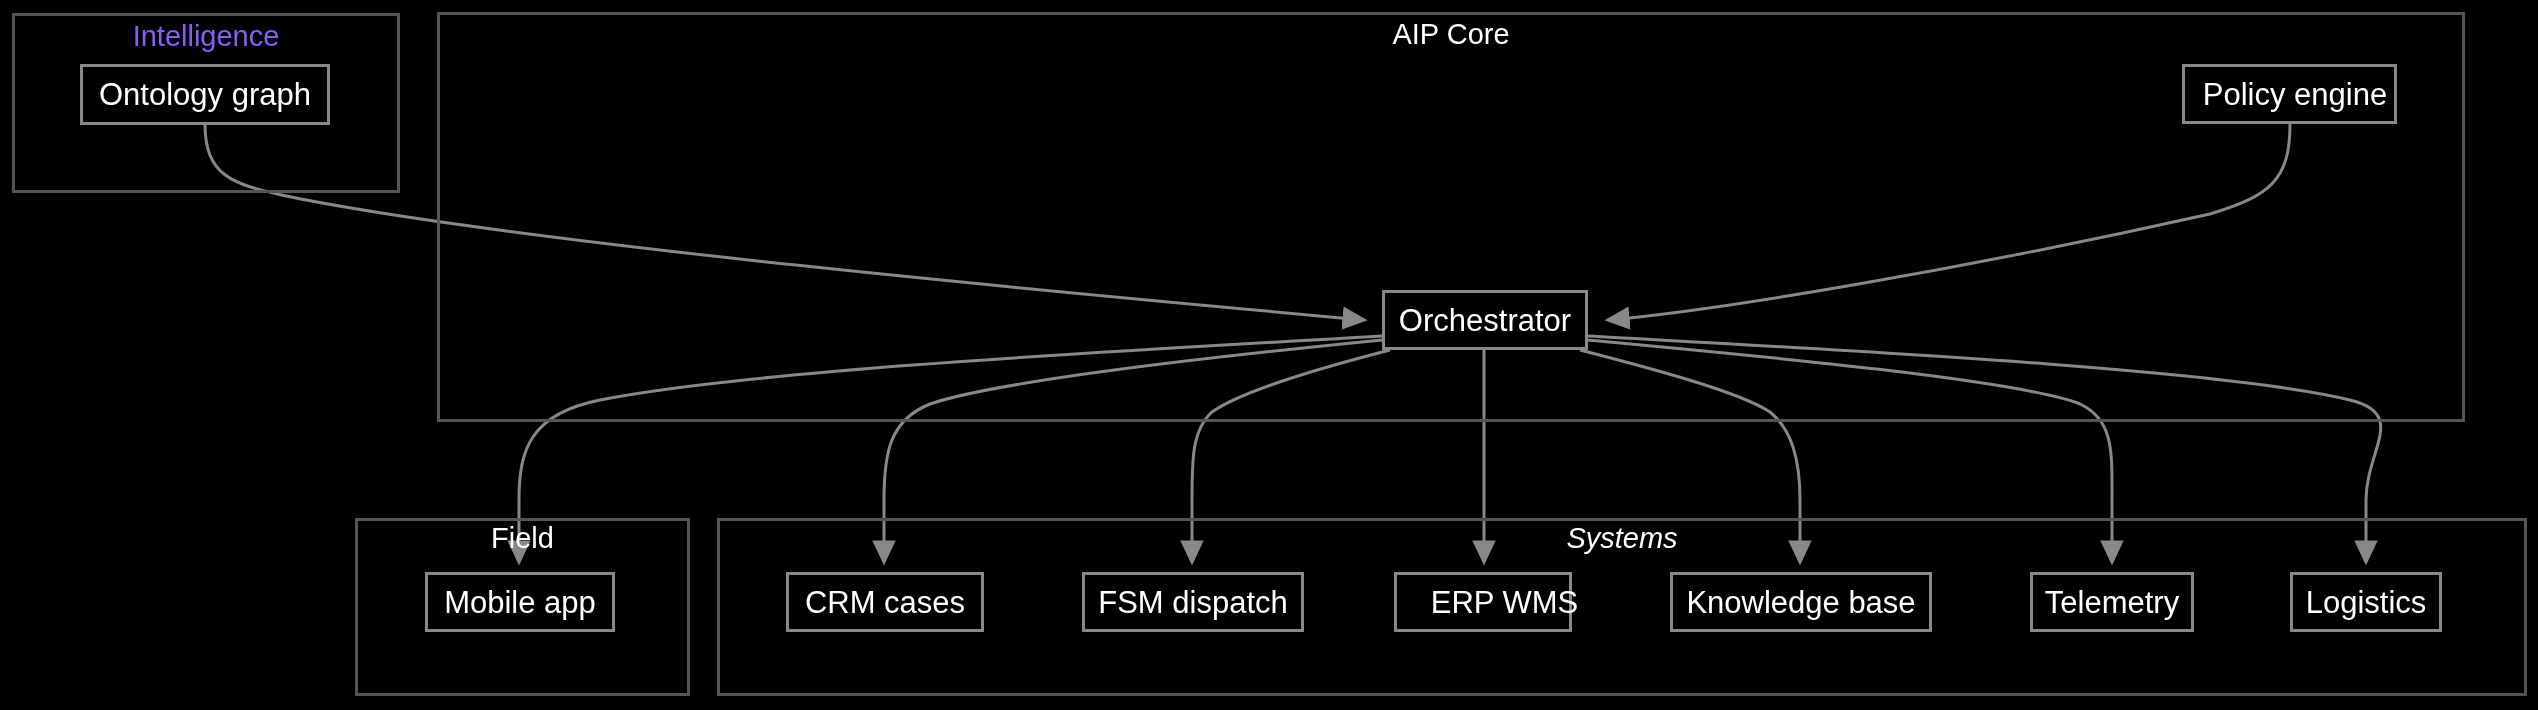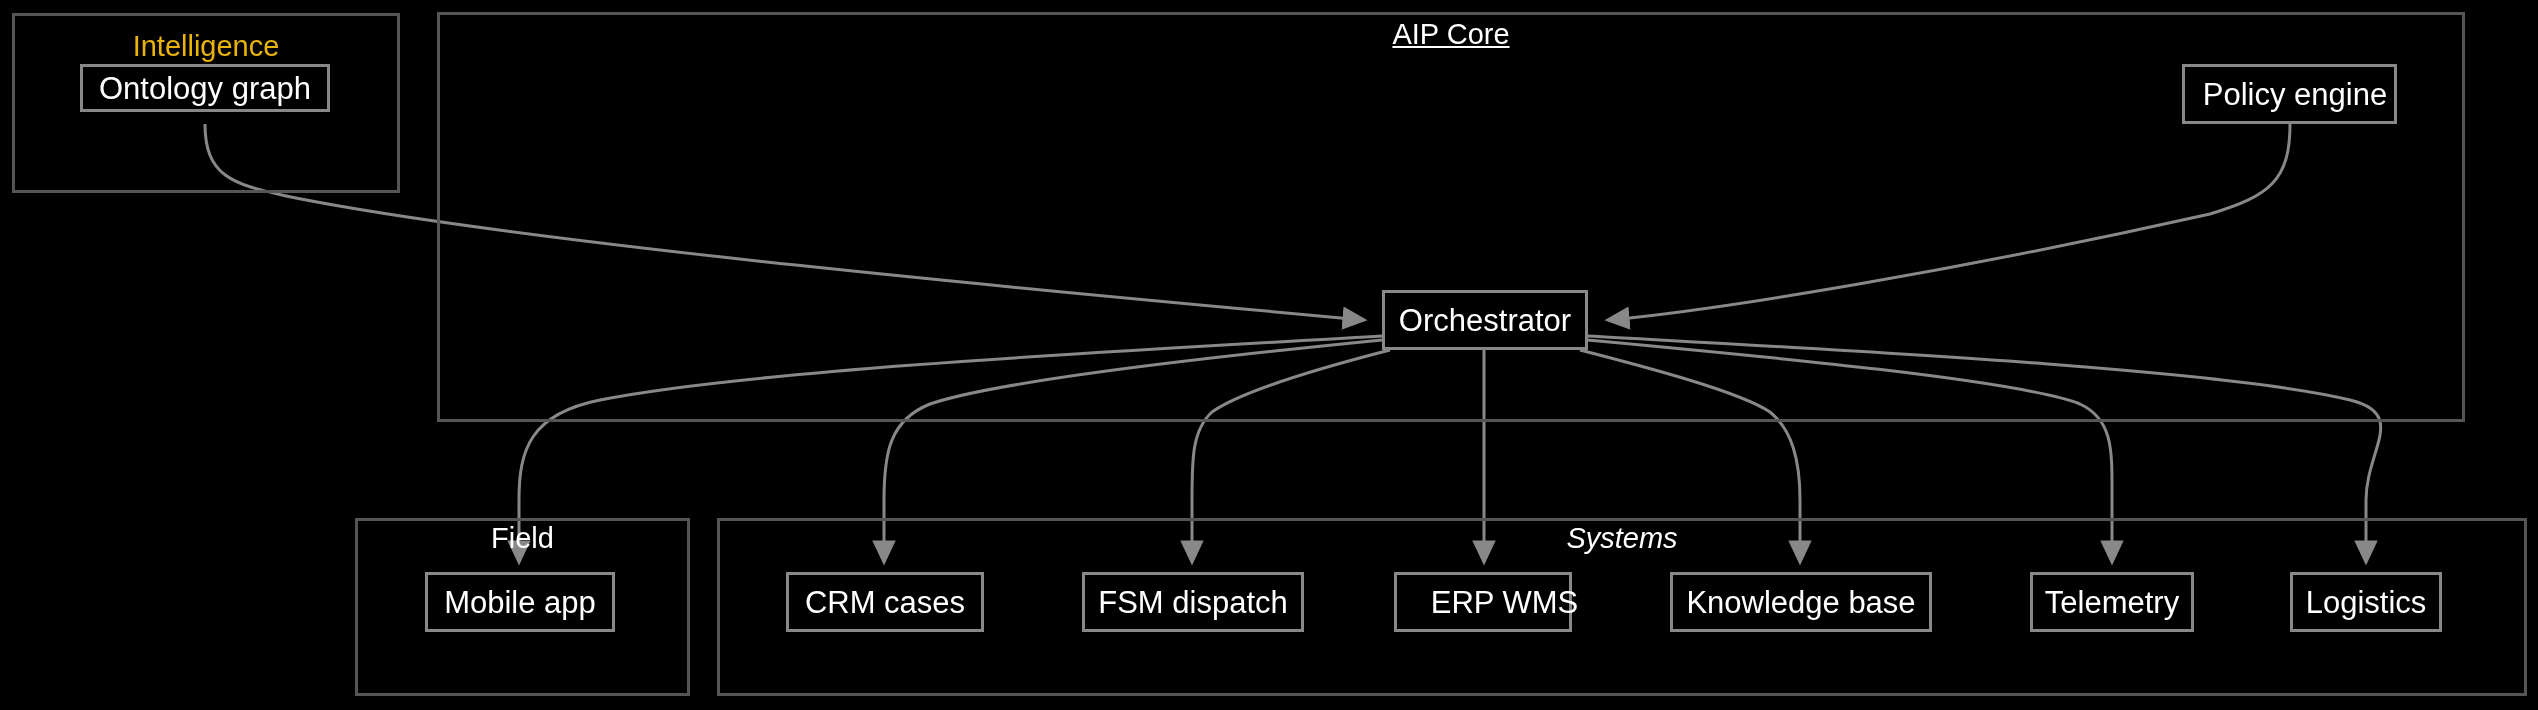--- a/index.html
+++ b/index.html
@@ -76,30 +76,30 @@
         <path d="M 1390,350 C 1320,368 1240,392 1212,412 C 1192,430 1192,460 1192,500 L 1192,562" fill="none" stroke="#888888" stroke-width="3" marker-end="url(#arrowhead)"></path>
         <path d="M 1484,350 L 1484,500 L 1484,562" fill="none" stroke="#888888" stroke-width="3" marker-end="url(#arrowhead)"></path>
         <path d="M 1580,350 C 1650,368 1740,392 1770,412 C 1792,430 1800,460 1800,500 L 1800,562" fill="none" stroke="#888888" stroke-width="3" marker-end="url(#arrowhead)"></path>
         <path d="M 1588,340 C 1760,356 2020,380 2080,404 C 2114,420 2112,452 2112,500 L 2112,562" fill="none" stroke="#888888" stroke-width="3" marker-end="url(#arrowhead)"></path>
         <path d="M 1588,336 C 1800,348 2220,368 2350,400 C 2408,414 2366,450 2366,500 L 2366,562" fill="none" stroke="#888888" stroke-width="3" marker-end="url(#arrowhead)"></path>
       </g>
   </svg>
 
   <div id="cluster-group">
       <div class="cluster" style="left: 12px; top: 13px; width: 388px; height: 180px; border-color: rgb(85, 85, 85);"></div>
-      <div class="cluster-label" style="left: 12px; top: 32px; width: 388px; right: auto; color: #eab308; position: absolute;">Intelligence</div>
+      <div class="cluster-label" style="left: 12px; top: 22px; width: 388px; right: auto; color: #8b5cf6; position: absolute;">Intelligence</div>
       <div class="cluster" style="left: 437px; top: 12px; width: 2028px; height: 410px; border-color: rgb(85, 85, 85);"></div>
-      <div class="cluster-label" style="left: 437px; top: 20px; width: 2028px; right: auto; color: rgb(255, 255, 255); position: absolute; text-decoration: underline;">AIP Core</div>
+      <div class="cluster-label" style="left: 437px; top: 20px; width: 2028px; right: auto; color: rgb(255, 255, 255); position: absolute;">AIP Core</div>
       <div class="cluster" style="left: 355px; top: 518px; width: 335px; height: 178px; border-color: rgb(85, 85, 85);"></div>
       <div class="cluster-label" style="left: 355px; top: 524px; width: 335px; right: auto; color: rgb(255, 255, 255); position: absolute;">Field</div>
       <div class="cluster" style="left: 717px; top: 518px; width: 1810px; height: 178px; border-color: rgb(85, 85, 85);"></div>
       <div class="cluster-label" style="left: 717px; top: 524px; width: 1810px; right: auto; color: rgb(255, 255, 255); position: absolute; font-style: italic;">Systems</div>
     </div>
   <div id="node-group">
-      <div class="node" style="left: 80px; top: 64px; width: 250px; height: 48px; border-color: rgb(136, 136, 136);">
+      <div class="node" style="left: 80px; top: 64px; width: 250px; height: 61px; border-color: rgb(136, 136, 136);">
         <span>Ontology graph</span>
       </div>
       <div class="node" style="left: 2182px; top: 64px; width: 215px; height: 60px; border-color: rgb(136, 136, 136); padding-left: 11px;">
         <span>Policy engine</span>
       </div>
       <div class="node" style="left: 1382px; top: 290px; width: 206px; height: 60px; border-color: rgb(136, 136, 136);">
         <span>Orchestrator</span>
       </div>
       <div class="node" style="left: 425px; top: 572px; width: 190px; height: 60px; border-color: rgb(136, 136, 136);">
         <span>Mobile app</span>

